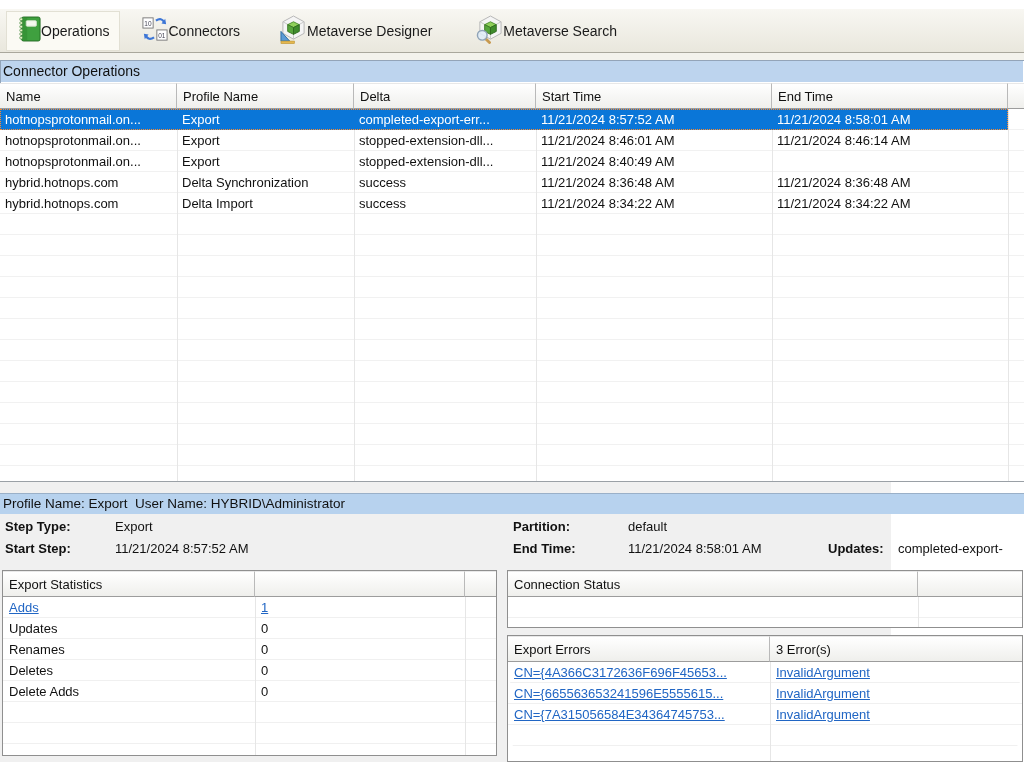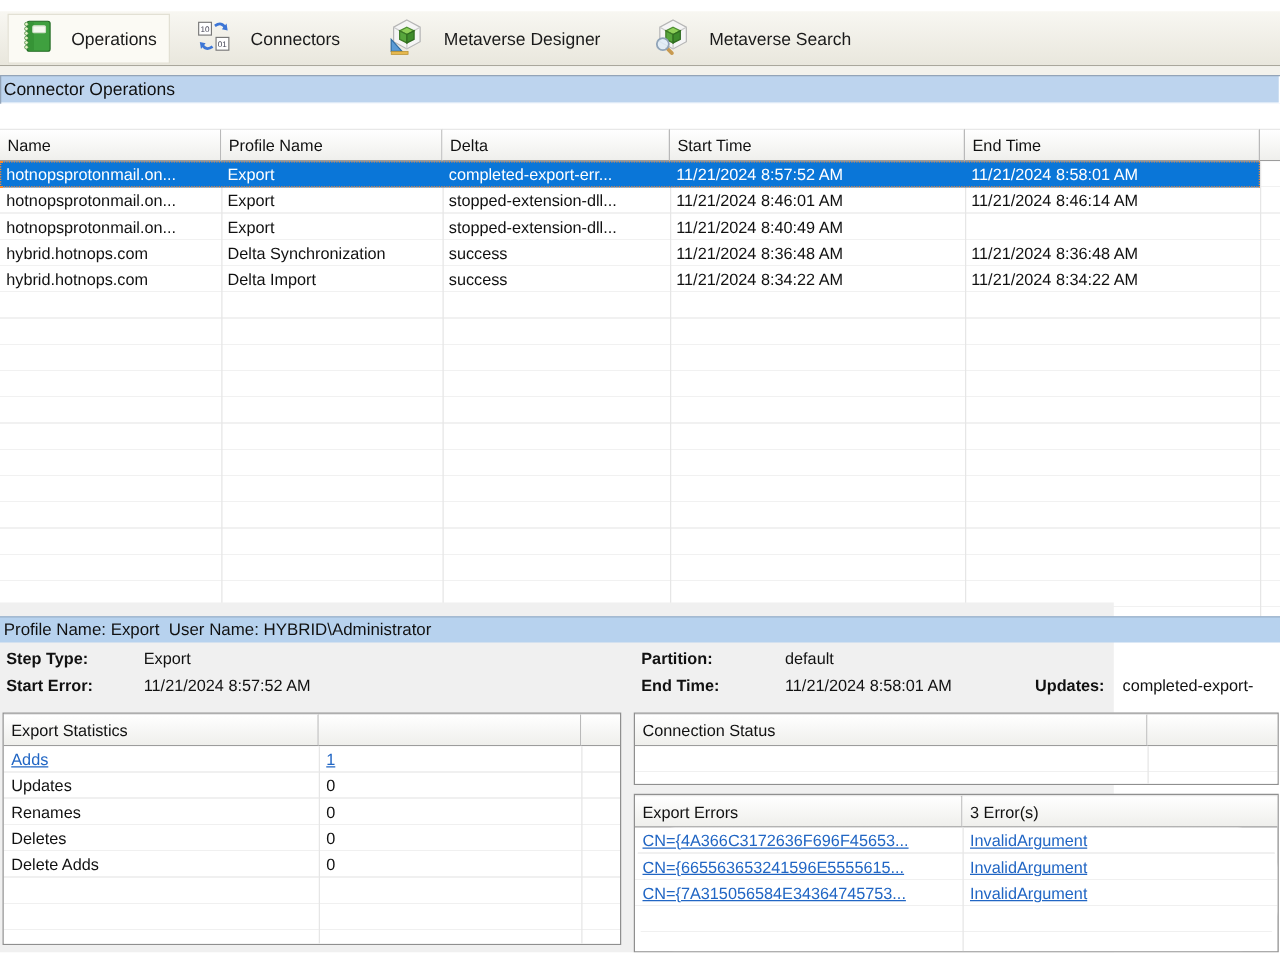--- a/index.html
+++ b/index.html
@@ -6,34 +6,34 @@
   body{width:1024px;height:762px;overflow:hidden;position:relative;background:#fff;
        font-family:"Liberation Sans","DejaVu Sans",sans-serif;font-size:13px;color:#111;}
   .abs{position:absolute;}
 
   
   .topstrip{top:0;left:0;width:1024px;height:9px;background:#fff;}
   .toolbar{top:9px;left:0;width:1024px;height:44px;box-sizing:border-box;
            background:linear-gradient(#f8f7f2,#e9e7dd);border-bottom:1px solid #a9a79c;
            display:flex;align-items:center;padding-left:6px;}
   .substrip{top:53px;left:0;width:1024px;height:7px;background:#f3f2ec;}
-  .tool-btn{height:40px;display:flex;align-items:center;gap:16px;padding:0 10px;
+  .tool-btn{height:40px;display:flex;align-items:center;gap:0;padding:0 10px;
             font-size:14px;color:#1a1a1a;cursor:pointer;white-space:nowrap;}
   .tool-btn.selected{background:#fbfaf4;border:1px solid #e2e0d4;box-sizing:border-box;}
   .tool-btn + .tool-btn{margin-left:12px;}
   .tool-btn svg{flex:0 0 auto;}
 
   
   .section-bar{top:60px;left:0;width:1024px;height:23px;box-sizing:border-box;background:#bdd4ee;
                box-shadow:inset 1px 1px 0 #93a4b8, inset -1px -1px 0 #ffffff;
                font-size:14px;line-height:23px;padding-left:3px;color:#101010;}
 
   
   .lv{top:83px;left:0;width:1024px;height:399px;background:#fff;border-bottom:1px solid #9aa0a6;box-sizing:border-box;}
-  .lv-header{display:flex;height:26px;margin-top:20px;}
+  .lv-header{display:flex;height:26px;}
   .hcell{box-sizing:border-box;background:linear-gradient(#ffffff,#efefec);
          border-right:1px solid #b9b9b9;border-bottom:1px solid #9c9c9c;border-top:1px solid #e8e8e8;
          padding:0 6px;display:flex;align-items:center;font-size:13px;color:#111;
          overflow:hidden;white-space:nowrap;cursor:default;}
   .lv-body{position:relative;height:372px;
            background:repeating-linear-gradient(to bottom,#ffffff 0 20px,#f1f1f1 20px 21px);}
   .vline{position:absolute;top:0;bottom:0;width:1px;background:#e6e6e6;}
   .lv-row{position:relative;display:flex;height:21px;box-sizing:border-box;align-items:center;cursor:default;}
   .lv-row .cell{box-sizing:border-box;padding-left:5px;overflow:hidden;white-space:nowrap;}
   .lv-row.selected{background:#0a76d8;color:#fff;width:1008px;
@@ -189,21 +189,21 @@
 </div>
 
 <div class="abs bottom">
   <div class="abs profile-bar">Profile Name: Export  User Name: HYBRID\Administrator</div>
 
   <span class="fld b" style="left:5px;top:37px;">Step Type:</span>
   <span class="fld" style="left:115px;top:37px;">Export</span>
   <span class="fld b" style="left:513px;top:37px;">Partition:</span>
   <span class="fld" style="left:628px;top:37px;">default</span>
 
-  <span class="fld b" style="left:5px;top:59px;">Start Error:</span>
+  <span class="fld b" style="left:5px;top:59px;">Start Step:</span>
   <span class="fld" style="left:115px;top:59px;">11/21/2024 8:57:52 AM</span>
   <span class="fld b" style="left:513px;top:59px;">End Time:</span>
   <span class="fld" style="left:628px;top:59px;">11/21/2024 8:58:01 AM</span>
   <span class="fld b" style="left:828px;top:59px;">Updates:</span>
   <span class="fld" style="left:898px;top:59px;">completed-export-</span>
 
   <div class="panel" style="left:2px;top:88px;width:495px;height:186px;">
     <div class="p-header">
       <div class="hcell sc0">Export Statistics</div>
       <div class="hcell sc1"></div>

